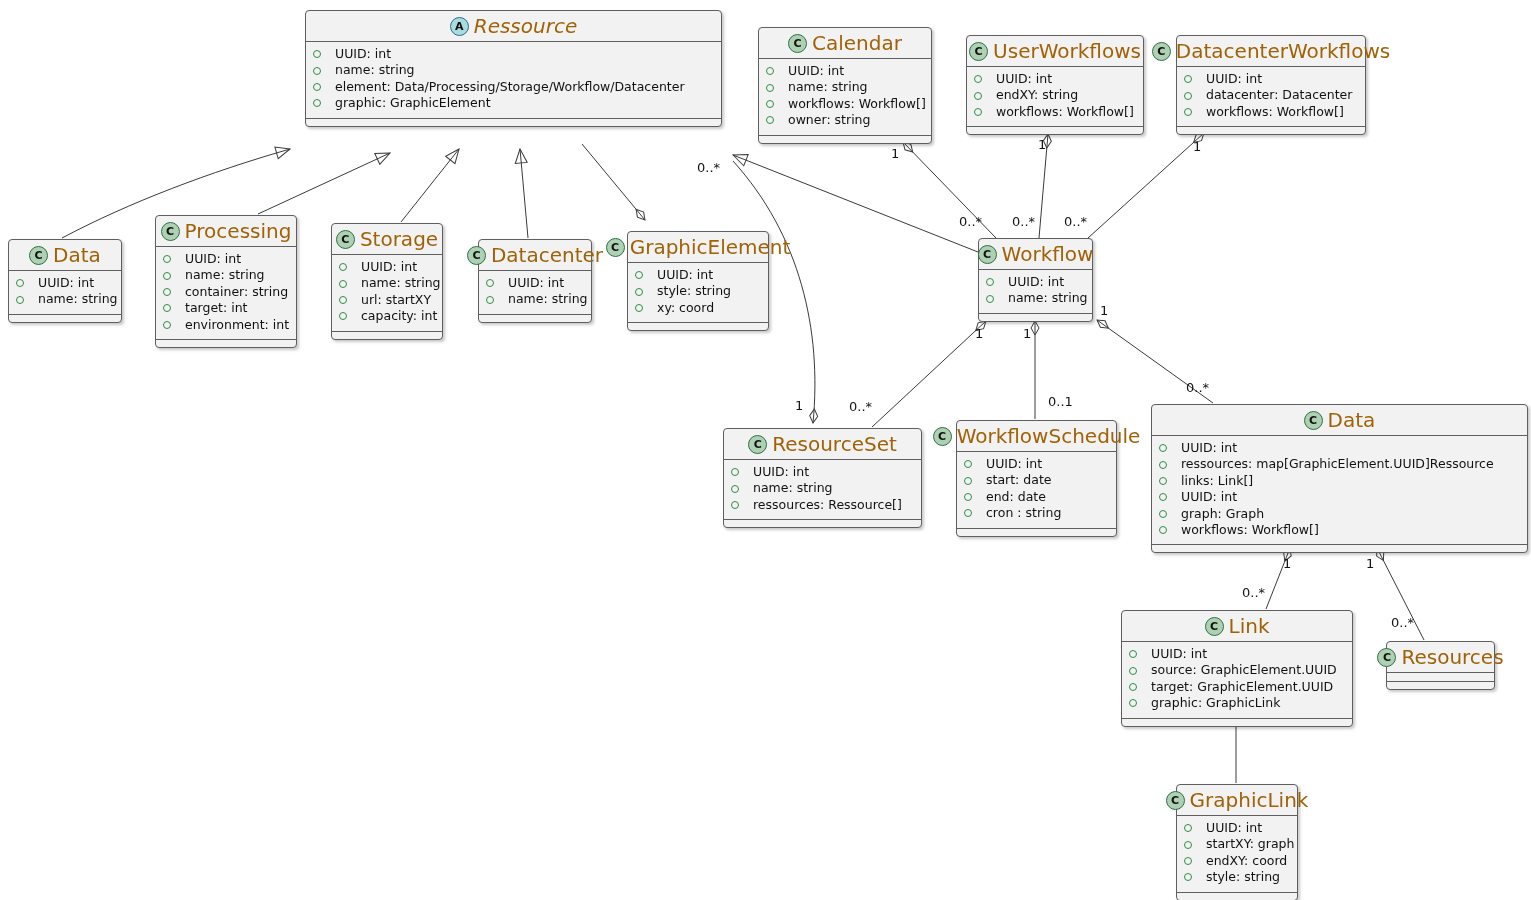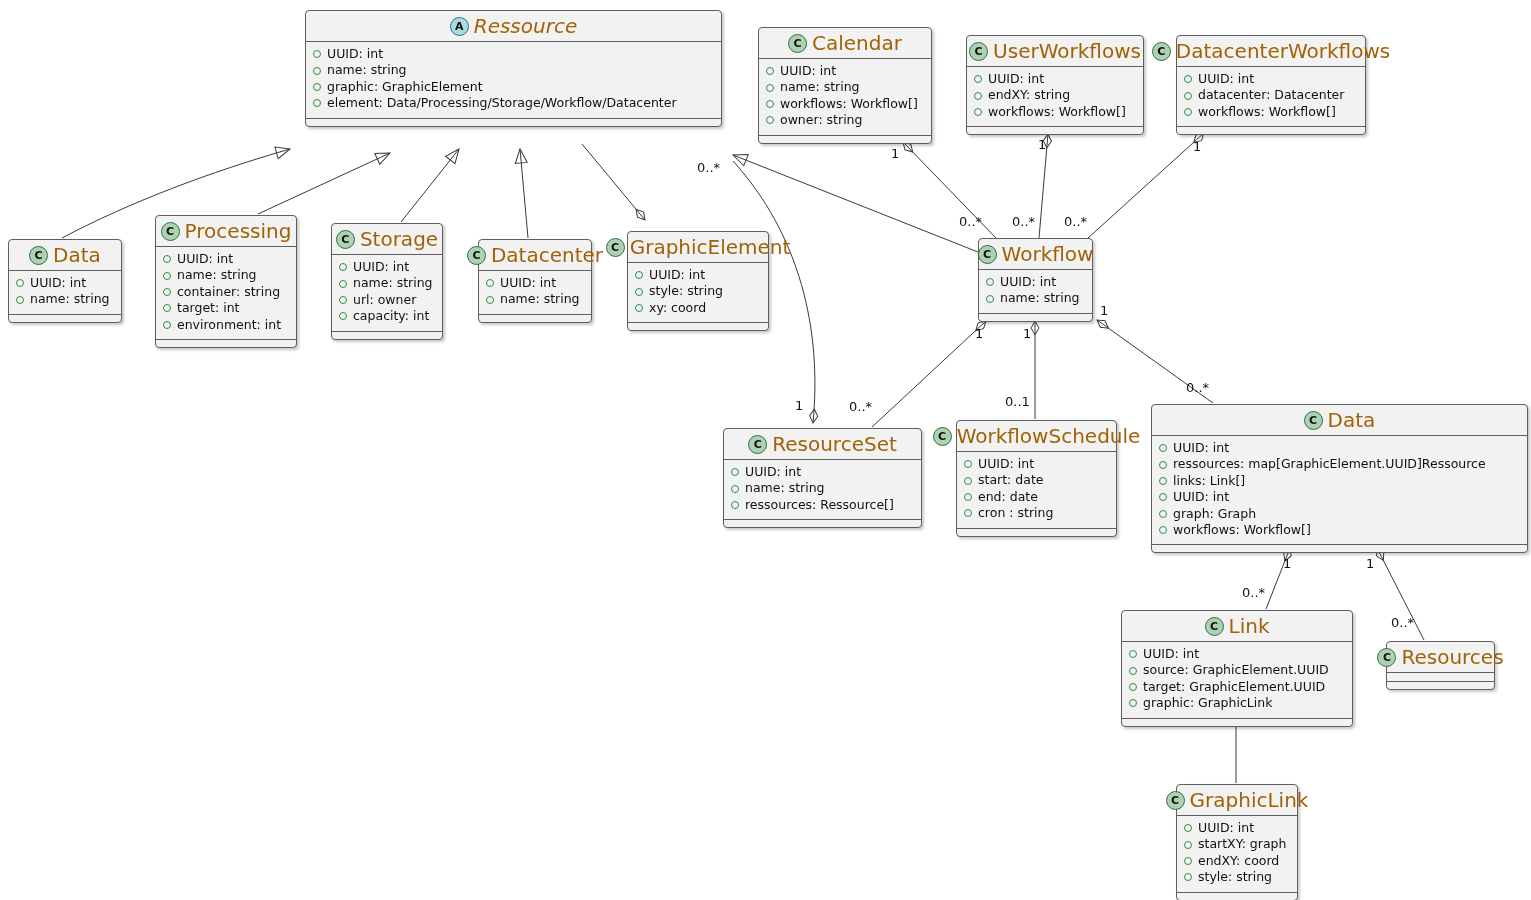--- a/index.html
+++ b/index.html
@@ -11,21 +11,21 @@
        box-shadow:2px 2px 3px rgba(0,0,0,0.22);}
   .hd{display:flex;align-items:center;justify-content:center;gap:5px;
       padding:3px 6px;border-bottom:1px solid #5f5f5f;}
   .ic{width:17px;height:17px;border-radius:50%;display:flex;align-items:center;
       justify-content:center;font-size:11px;font-weight:bold;color:#111;flex:0 0 auto;}
   .ic.c{background:#ADD1B2;border:1px solid #2e7045;}
   .ic.a{background:#A9DCDF;border:1px solid #2a6e8a;}
   .nm{font-size:20px;color:#a16207;white-space:nowrap;}
   .cls.abstract .nm{font-style:italic;}
   .at{list-style:none;margin:0;padding:4px 7px 6px;}
-  .at li{display:flex;align-items:center;gap:6px;font-size:12.5px;line-height:16.4px;
+  .at li{display:flex;align-items:center;gap:14px;font-size:12.5px;line-height:16.4px;
          color:#111;white-space:nowrap;}
   .dot{width:6px;height:6px;border:1px solid #2f8f46;border-radius:50%;flex:0 0 auto;}
   .at.empty{padding:0;height:8px;}
   .ft{border-top:1px solid #5f5f5f;height:7px;}
   .mult{position:absolute;font-size:13px;color:#141414;white-space:nowrap;}
 </style>
 </head>
 <body>
 
 <div class="canvas">
@@ -66,26 +66,26 @@
       <li>
           <i class="dot"></i>
           <span>UUID: int</span>
         </li>
       <li>
           <i class="dot"></i>
           <span>name: string</span>
         </li>
       <li>
           <i class="dot"></i>
+          <span>element: Data/Processing/Storage/Workflow/Datacenter</span>
+        </li>
+      <li>
+          <i class="dot"></i>
           <span>graphic: GraphicElement</span>
         </li>
-      <li>
-          <i class="dot"></i>
-          <span>element: Data/Processing/Storage/Workflow/Datacenter</span>
-        </li>
     </ul>
     <div class="ft"></div>
   </div>
 
   <div class="cls" style="left:758px;top:27px;width:172px;">
     <div class="hd">
       <span class="ic c">C</span>
       <span class="nm">Calendar</span>
     </div>
     <ul class="at">
@@ -210,21 +210,21 @@
       <li>
           <i class="dot"></i>
           <span>UUID: int</span>
         </li>
       <li>
           <i class="dot"></i>
           <span>name: string</span>
         </li>
       <li>
           <i class="dot"></i>
-          <span>url: owner</span>
+          <span>url: startXY</span>
         </li>
       <li>
           <i class="dot"></i>
           <span>capacity: int</span>
         </li>
     </ul>
     <div class="ft"></div>
   </div>
 
   <div class="cls" style="left:478px;top:239px;width:112px;">
@@ -432,21 +432,21 @@
   <span class="mult" style="left:795px;top:398px;">1</span>
   <span class="mult" style="left:891px;top:146px;">1</span>
   <span class="mult" style="left:959px;top:214px;">0..*</span>
   <span class="mult" style="left:1038px;top:137px;">1</span>
   <span class="mult" style="left:1012px;top:214px;">0..*</span>
   <span class="mult" style="left:1193px;top:139px;">1</span>
   <span class="mult" style="left:1064px;top:214px;">0..*</span>
   <span class="mult" style="left:975px;top:326px;">1</span>
   <span class="mult" style="left:849px;top:399px;">0..*</span>
   <span class="mult" style="left:1023px;top:326px;">1</span>
-  <span class="mult" style="left:1005px;top:394px;">0..1</span>
+  <span class="mult" style="left:1048px;top:394px;">0..1</span>
   <span class="mult" style="left:1100px;top:303px;">1</span>
   <span class="mult" style="left:1186px;top:380px;">0..*</span>
   <span class="mult" style="left:1283px;top:556px;">1</span>
   <span class="mult" style="left:1242px;top:585px;">0..*</span>
   <span class="mult" style="left:1366px;top:556px;">1</span>
   <span class="mult" style="left:1391px;top:615px;">0..*</span>
 
 </div>
 
 </body></html>

